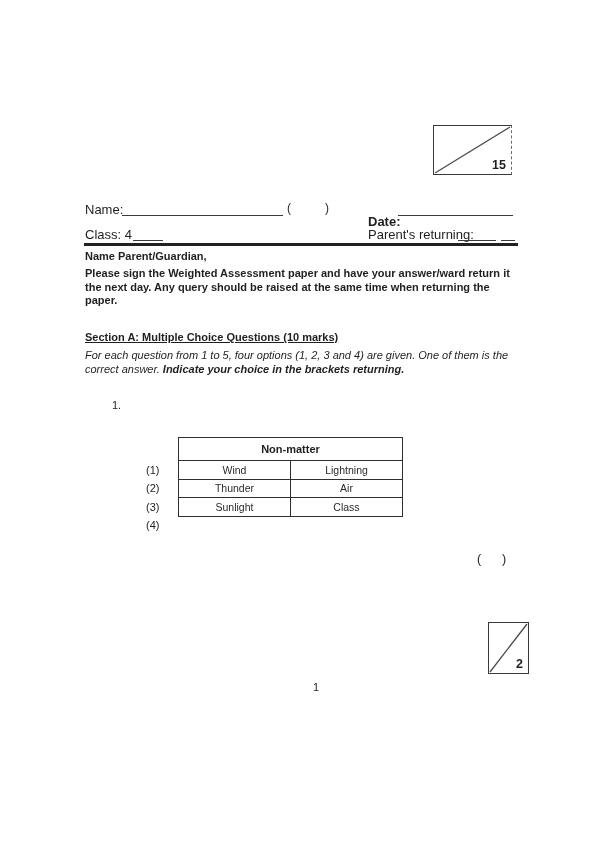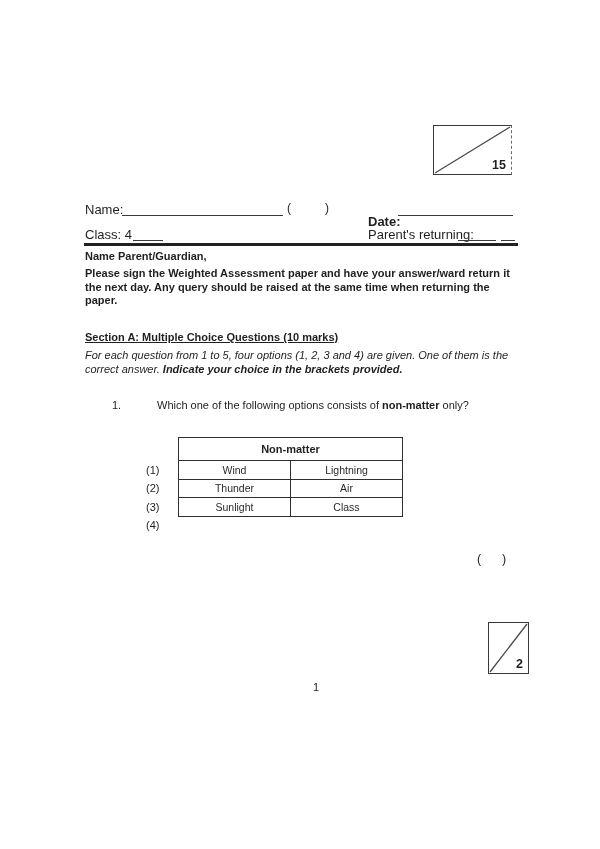--- a/index.html
+++ b/index.html
@@ -119,24 +119,23 @@
   <span class="field-label" style="left:368px; top:227px;">Parent's returning:</span>
   <div class="write-line" style="left:458px; top:239px; width:38px;"></div>
   <div class="write-line" style="left:501px; top:239px; width:14px;"></div>
 
   <div class="thick-rule"></div>
 
   <div class="notice-salutation">Name Parent/Guardian,</div>
   <div class="notice-body">Please sign the Weighted Assessment paper and have your answer/ward return it the next day. Any query should be raised at the same time when returning the paper.</div>
 
   <div class="section-heading">Section A: Multiple Choice Questions (10 marks)</div>
-  <div class="section-instructions"><span>For each question from 1 to 5, four options (1, 2, 3 and 4) are given. One of them is the correct answer. </span><span class="bold">Indicate your choice in the brackets provided.</span></div>
+  <div class="section-instructions"><span>For each question from 1 to 5, four options (1, 2, 3 and 4) are given. One of them is the correct answer. </span><span class="bold">Indicate your choice in the brackets returning.</span></div>
 
   <div class="q-number">1.</div>
-  <div class="q-text"><span>Which one of the following options consists of </span><span class="bold">non-matter</span><span> only?</span></div>
 
   <div class="option-label" style="top:464px;">(1)</div>
   <div class="option-label" style="top:482px;">(2)</div>
   <div class="option-label" style="top:501px;">(3)</div>
   <div class="option-label" style="top:519px;">(4)</div>
 
   <table class="mc-table">
     <thead>
       <tr>
         <th colspan="2">Non-matter</th>

